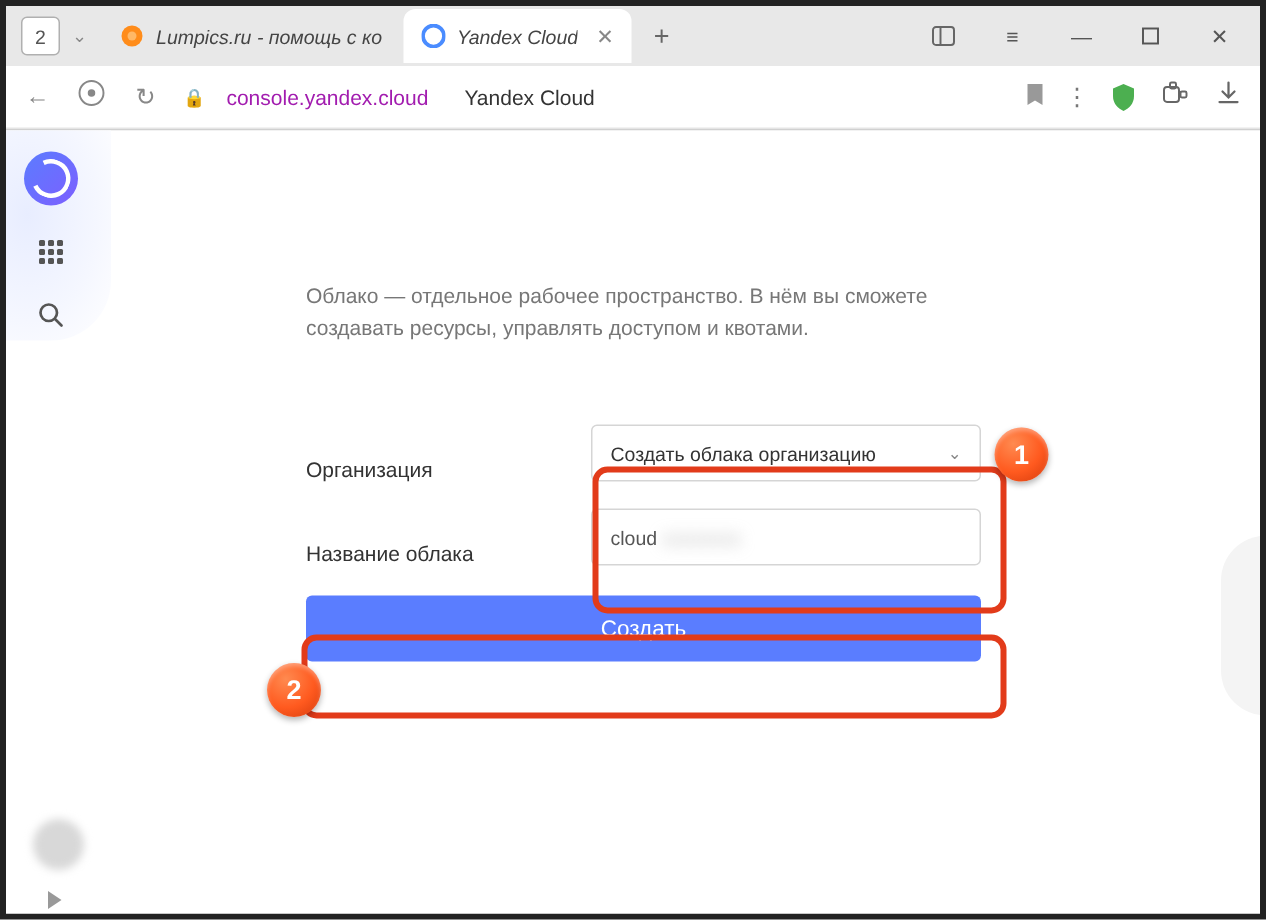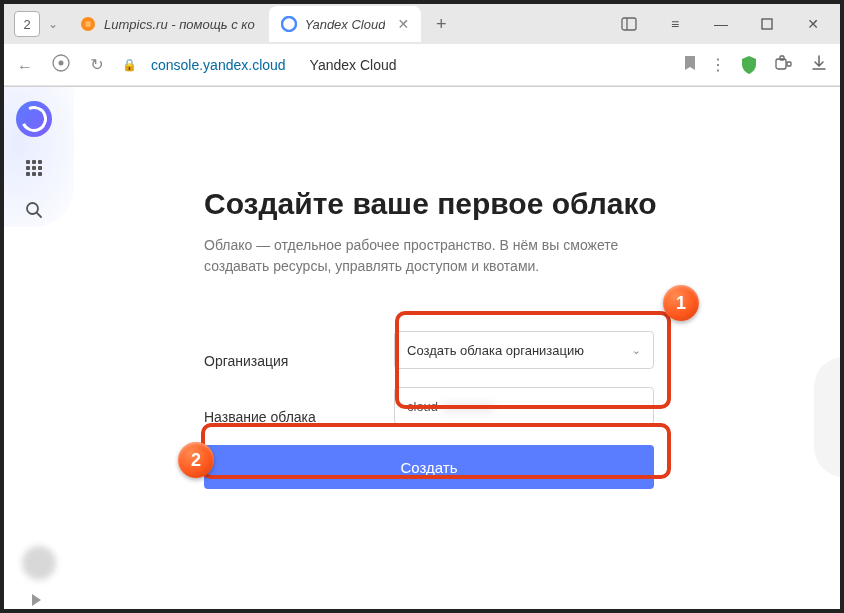--- a/index.html
+++ b/index.html
@@ -16,21 +16,21 @@
     .tab-favicon { width: 16px; height: 16px; flex-shrink: 0; }
     .tab-text { white-space: nowrap; overflow: hidden; text-overflow: ellipsis; flex: 1; font-style: italic; }
     .tab-close { color: #888; font-size: 14px; margin-left: 4px; }
     .tab-add { width: 28px; height: 28px; display: flex; align-items: center; justify-content: center; color: #666; font-size: 18px; margin-left: 4px; }
     .win-controls { margin-left: auto; display: flex; gap: 0; }
     .win-btn { width: 46px; height: 32px; display: flex; align-items: center; justify-content: center; color: #555; font-size: 14px; }
     
     .addr-row { display: flex; align-items: center; height: 42px; padding: 0 10px; gap: 14px; background: #fff; border-bottom: 1px solid #e5e5e5; }
     .nav-btn { color: #888; font-size: 16px; width: 22px; text-align: center; }
     .lock-ico { color: #999; font-size: 12px; }
-    .addr-url { color: #0369a1; font-size: 14px; }
+    .addr-url { color: #a21caf; font-size: 14px; }
     .addr-title { color: #333; font-size: 14px; margin-left: 10px; }
     .addr-spacer { flex: 1; }
     .bookmark-ico { color: #999; font-size: 14px; }
     .menu-dots { color: #777; font-size: 16px; }
     .shield-ico { width: 18px; height: 20px; }
     
     
     .page { display: flex; height: calc(100% - 82px); position: relative; background: #fff; }
     .sidebar { width: 60px; display: flex; flex-direction: column; align-items: center; padding: 14px 0; gap: 20px; position: relative; }
     .sidebar::before { content: ""; position: absolute; top: 0; left: -10px; width: 80px; height: 140px; background: radial-gradient(ellipse at 30% 40%, #e8edff 0%, #f5f7ff 60%, #fff 100%); z-index: 0; border-radius: 0 0 40px 0; }
@@ -157,21 +157,20 @@
     </div>
     <div class="sb-icon">
       <svg width="18" height="18" viewBox="0 0 18 18">
           <circle cx="7.5" cy="7.5" r="5.5" fill="none" stroke="#555" stroke-width="1.8"></circle>
           <line x1="12" y1="12" x2="16" y2="16" stroke="#555" stroke-width="1.8" stroke-linecap="round"></line>
         </svg>
     </div>
   </div>
 
   <div class="main">
-    <h1 class="heading">Создайте ваше первое облако</h1>
     <p class="subtext">Облако — отдельное рабочее пространство. В нём вы сможете создавать ресурсы, управлять доступом и квотами.</p>
 
     <div class="form-row">
       <div class="form-label">Организация</div>
       <div class="form-control-wrap">
         <div class="select-box">
           <span>Создать облака организацию</span>
           <span class="select-arrow">⌄</span>
         </div>
       </div>

